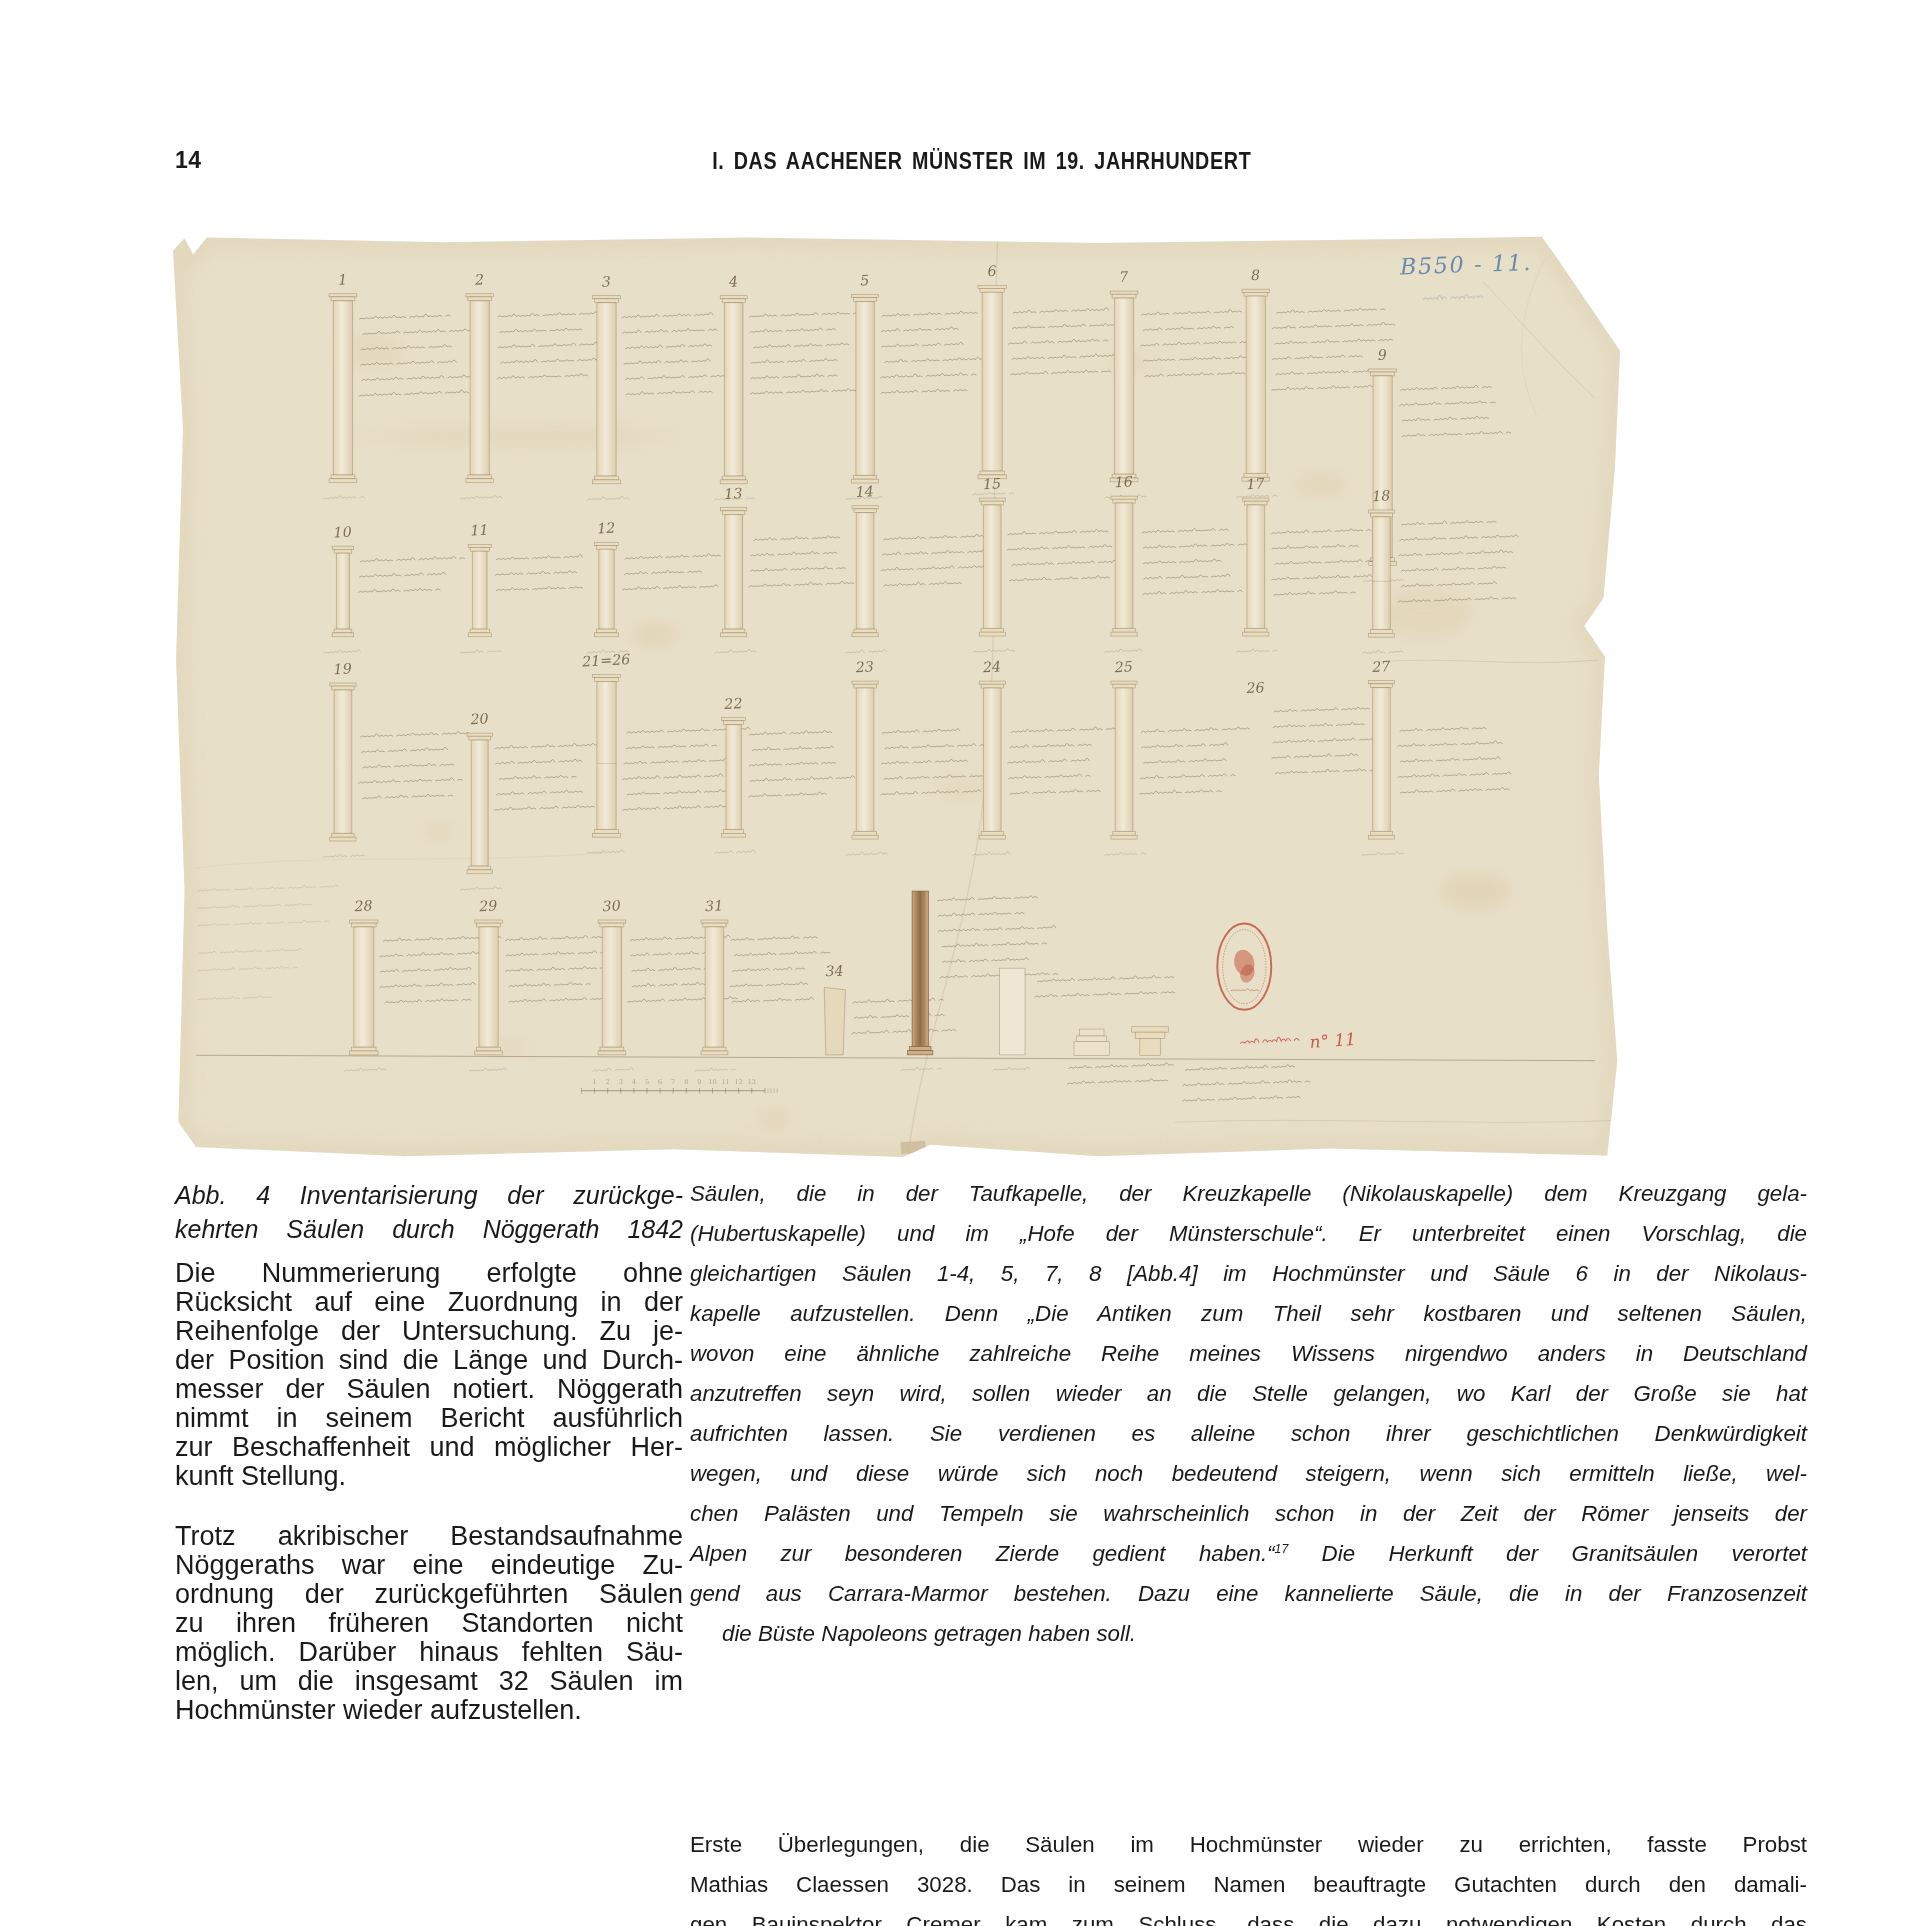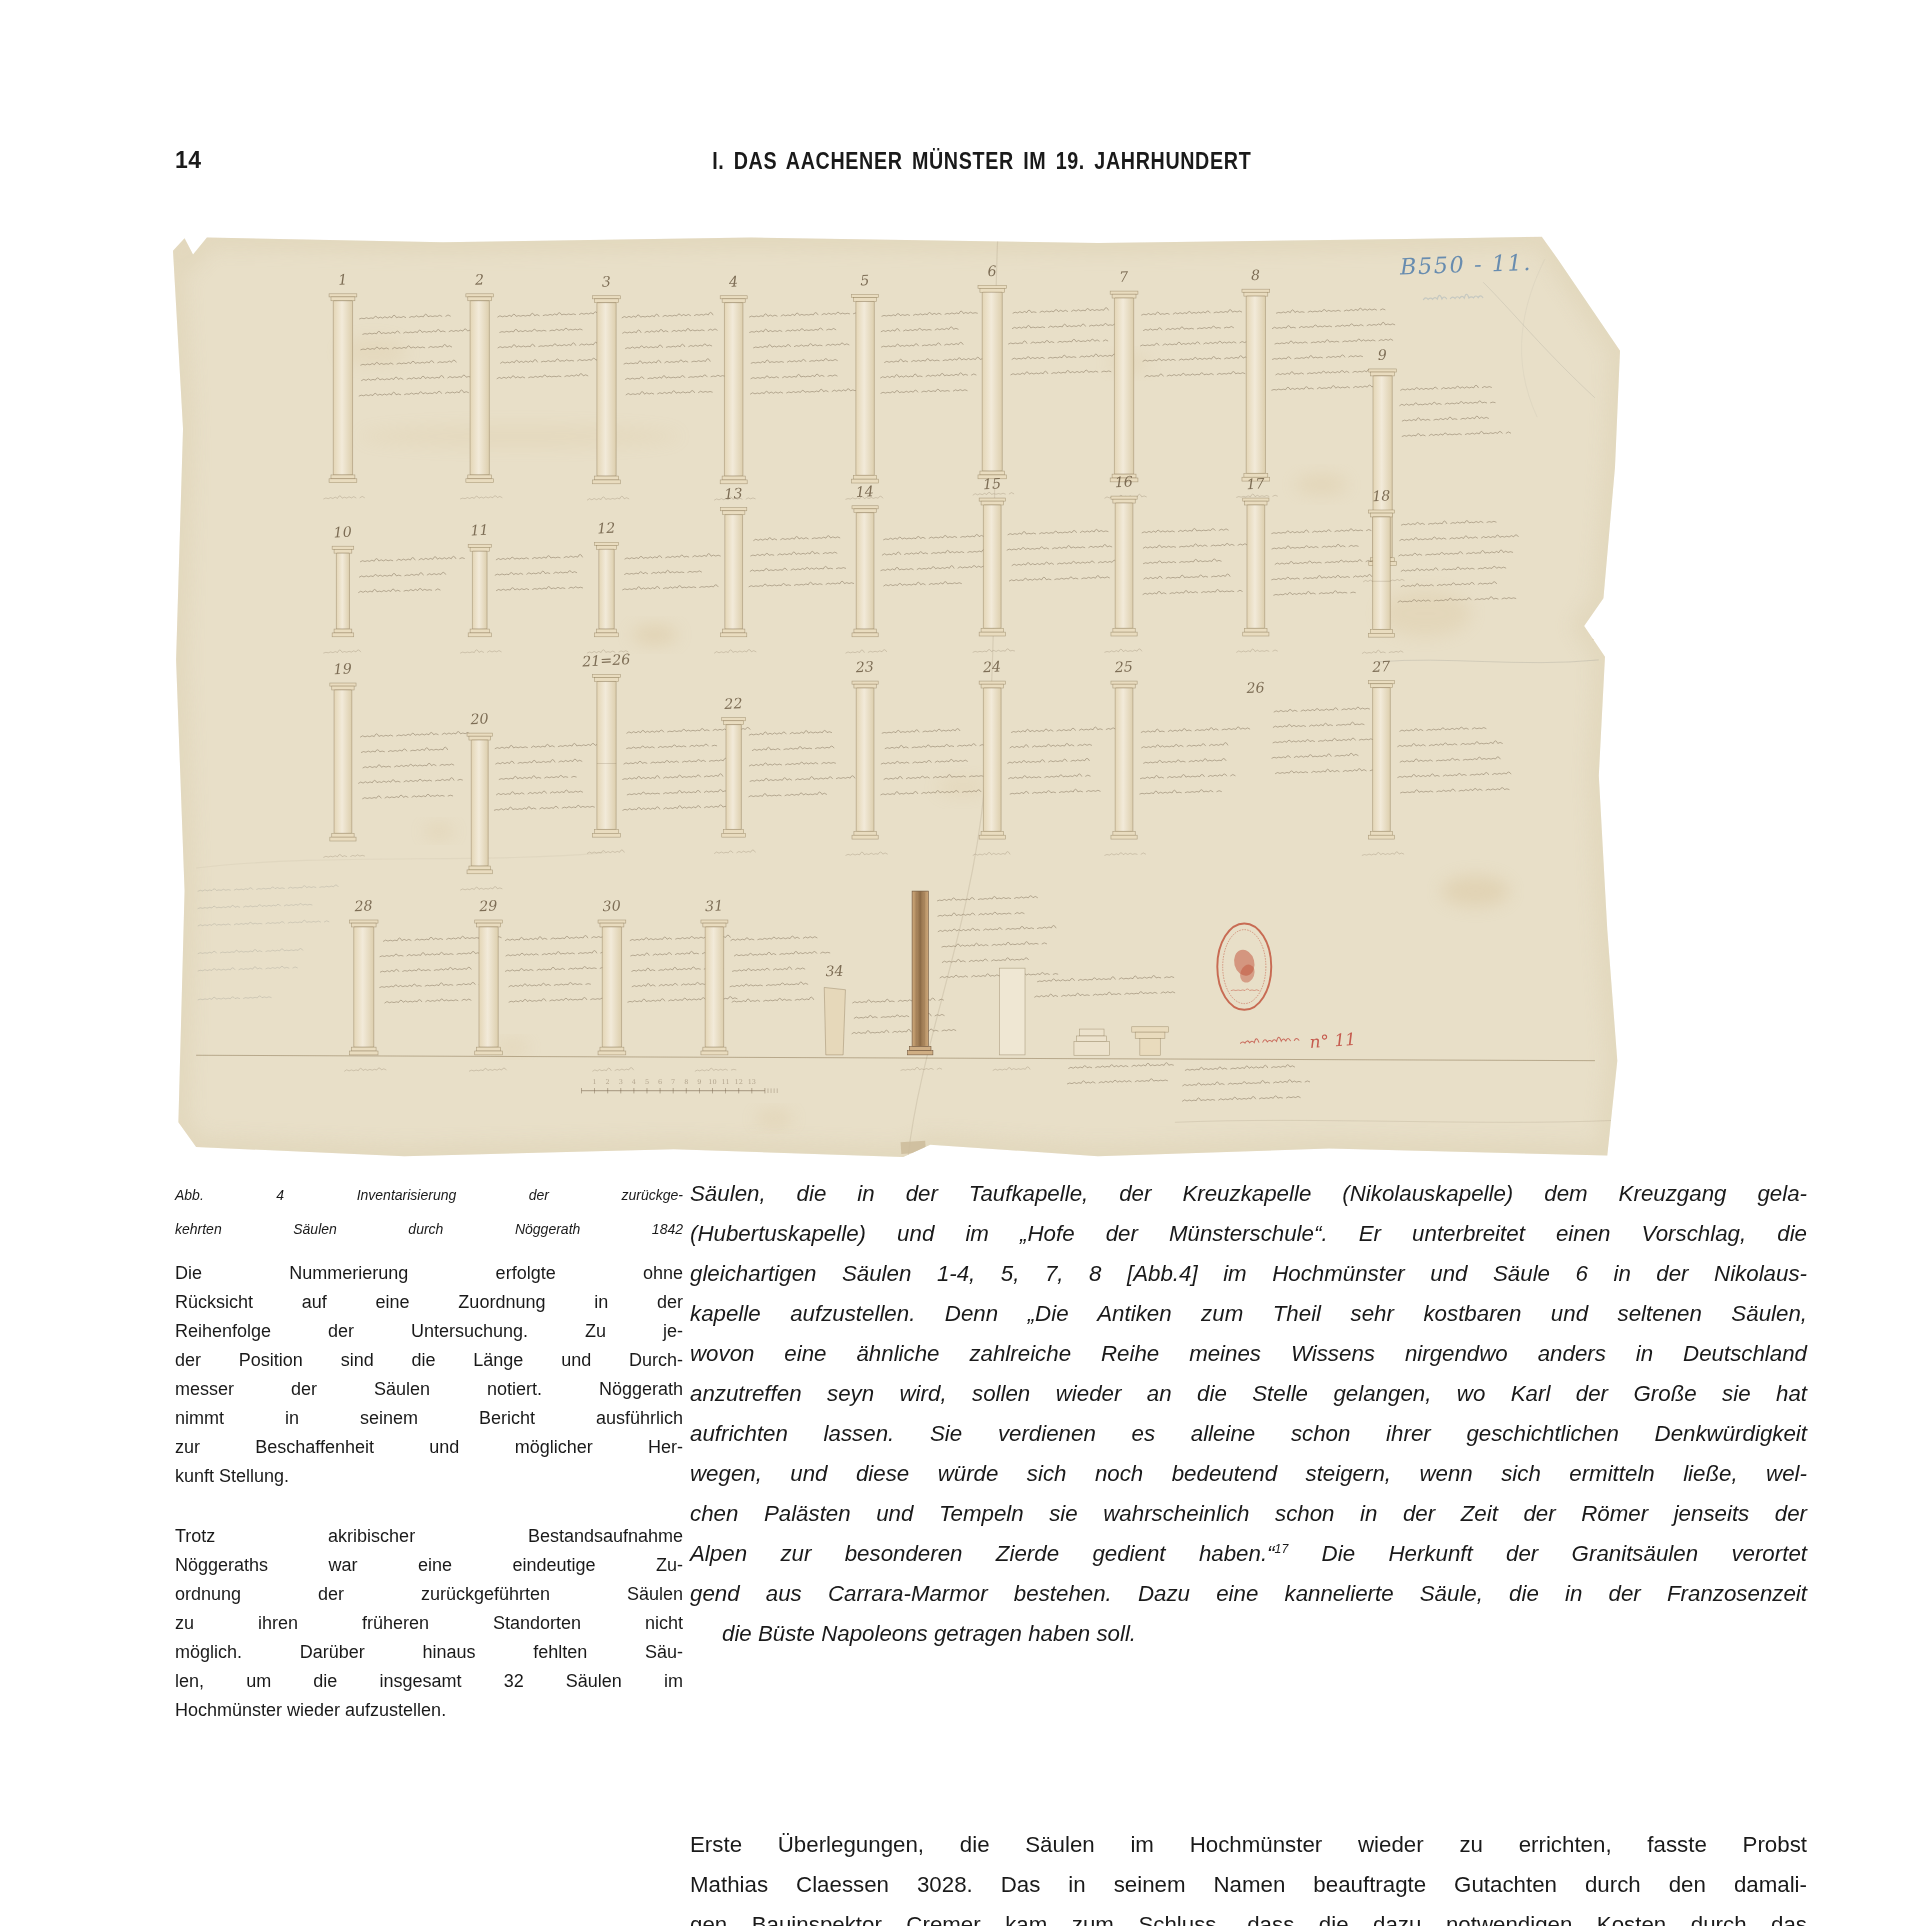--- a/index.html
+++ b/index.html
@@ -5,24 +5,24 @@
   html,body{margin:0;padding:0;background:#ffffff;}
   body{width:1963px;height:2700px;position:relative;font-family:"Liberation Sans",sans-serif;color:#1a1a1a;overflow:hidden;}
   .pagehead{position:absolute;top:147px;left:0;width:1963px;height:31px;}
   .pagenum{position:absolute;left:175px;top:0;font-size:23px;font-weight:bold;letter-spacing:0.4px;}
   .runhead{position:absolute;left:0;top:0;width:100%;text-align:center;}
   .runhead span{display:inline-block;font-size:24px;font-weight:bold;letter-spacing:0.8px;word-spacing:3.9px;transform:scaleX(.82);}
   
   #figurebox{position:absolute;left:173px;top:236px;width:1447px;height:921px;}
   
   #sidebar{position:absolute;left:175px;top:1178px;width:508px;}
-  .cap-line{font-size:14px;font-style:italic;line-height:34px;white-space:nowrap;text-align:justify;text-align-last:justify;}
+  .cap-line{font-size:25px;font-style:italic;line-height:34px;white-space:nowrap;text-align:justify;text-align-last:justify;}
   .cap-line.final{text-align-last:justify;}
   .side-para{position:absolute;left:0;width:508px;}
-  .sline{font-size:18px;line-height:29px;white-space:nowrap;text-align:justify;text-align-last:justify;}
+  .sline{font-size:27px;line-height:29px;white-space:nowrap;text-align:justify;text-align-last:justify;}
   .sline.final{text-align-last:left;}
   
   #maincol{position:absolute;left:690px;top:1174px;width:1117px;font-style:italic;}
   .jline{font-size:22.3px;line-height:40px;white-space:nowrap;text-align:justify;text-align-last:justify;}
   .jline.final{text-align-last:left;margin-left:32px;}
   #mainp2{position:absolute;left:690px;top:1825px;width:1117px;}
   sup{font-size:12.3px;vertical-align:super;line-height:0;}
 </style>
 </head>
 <body>

